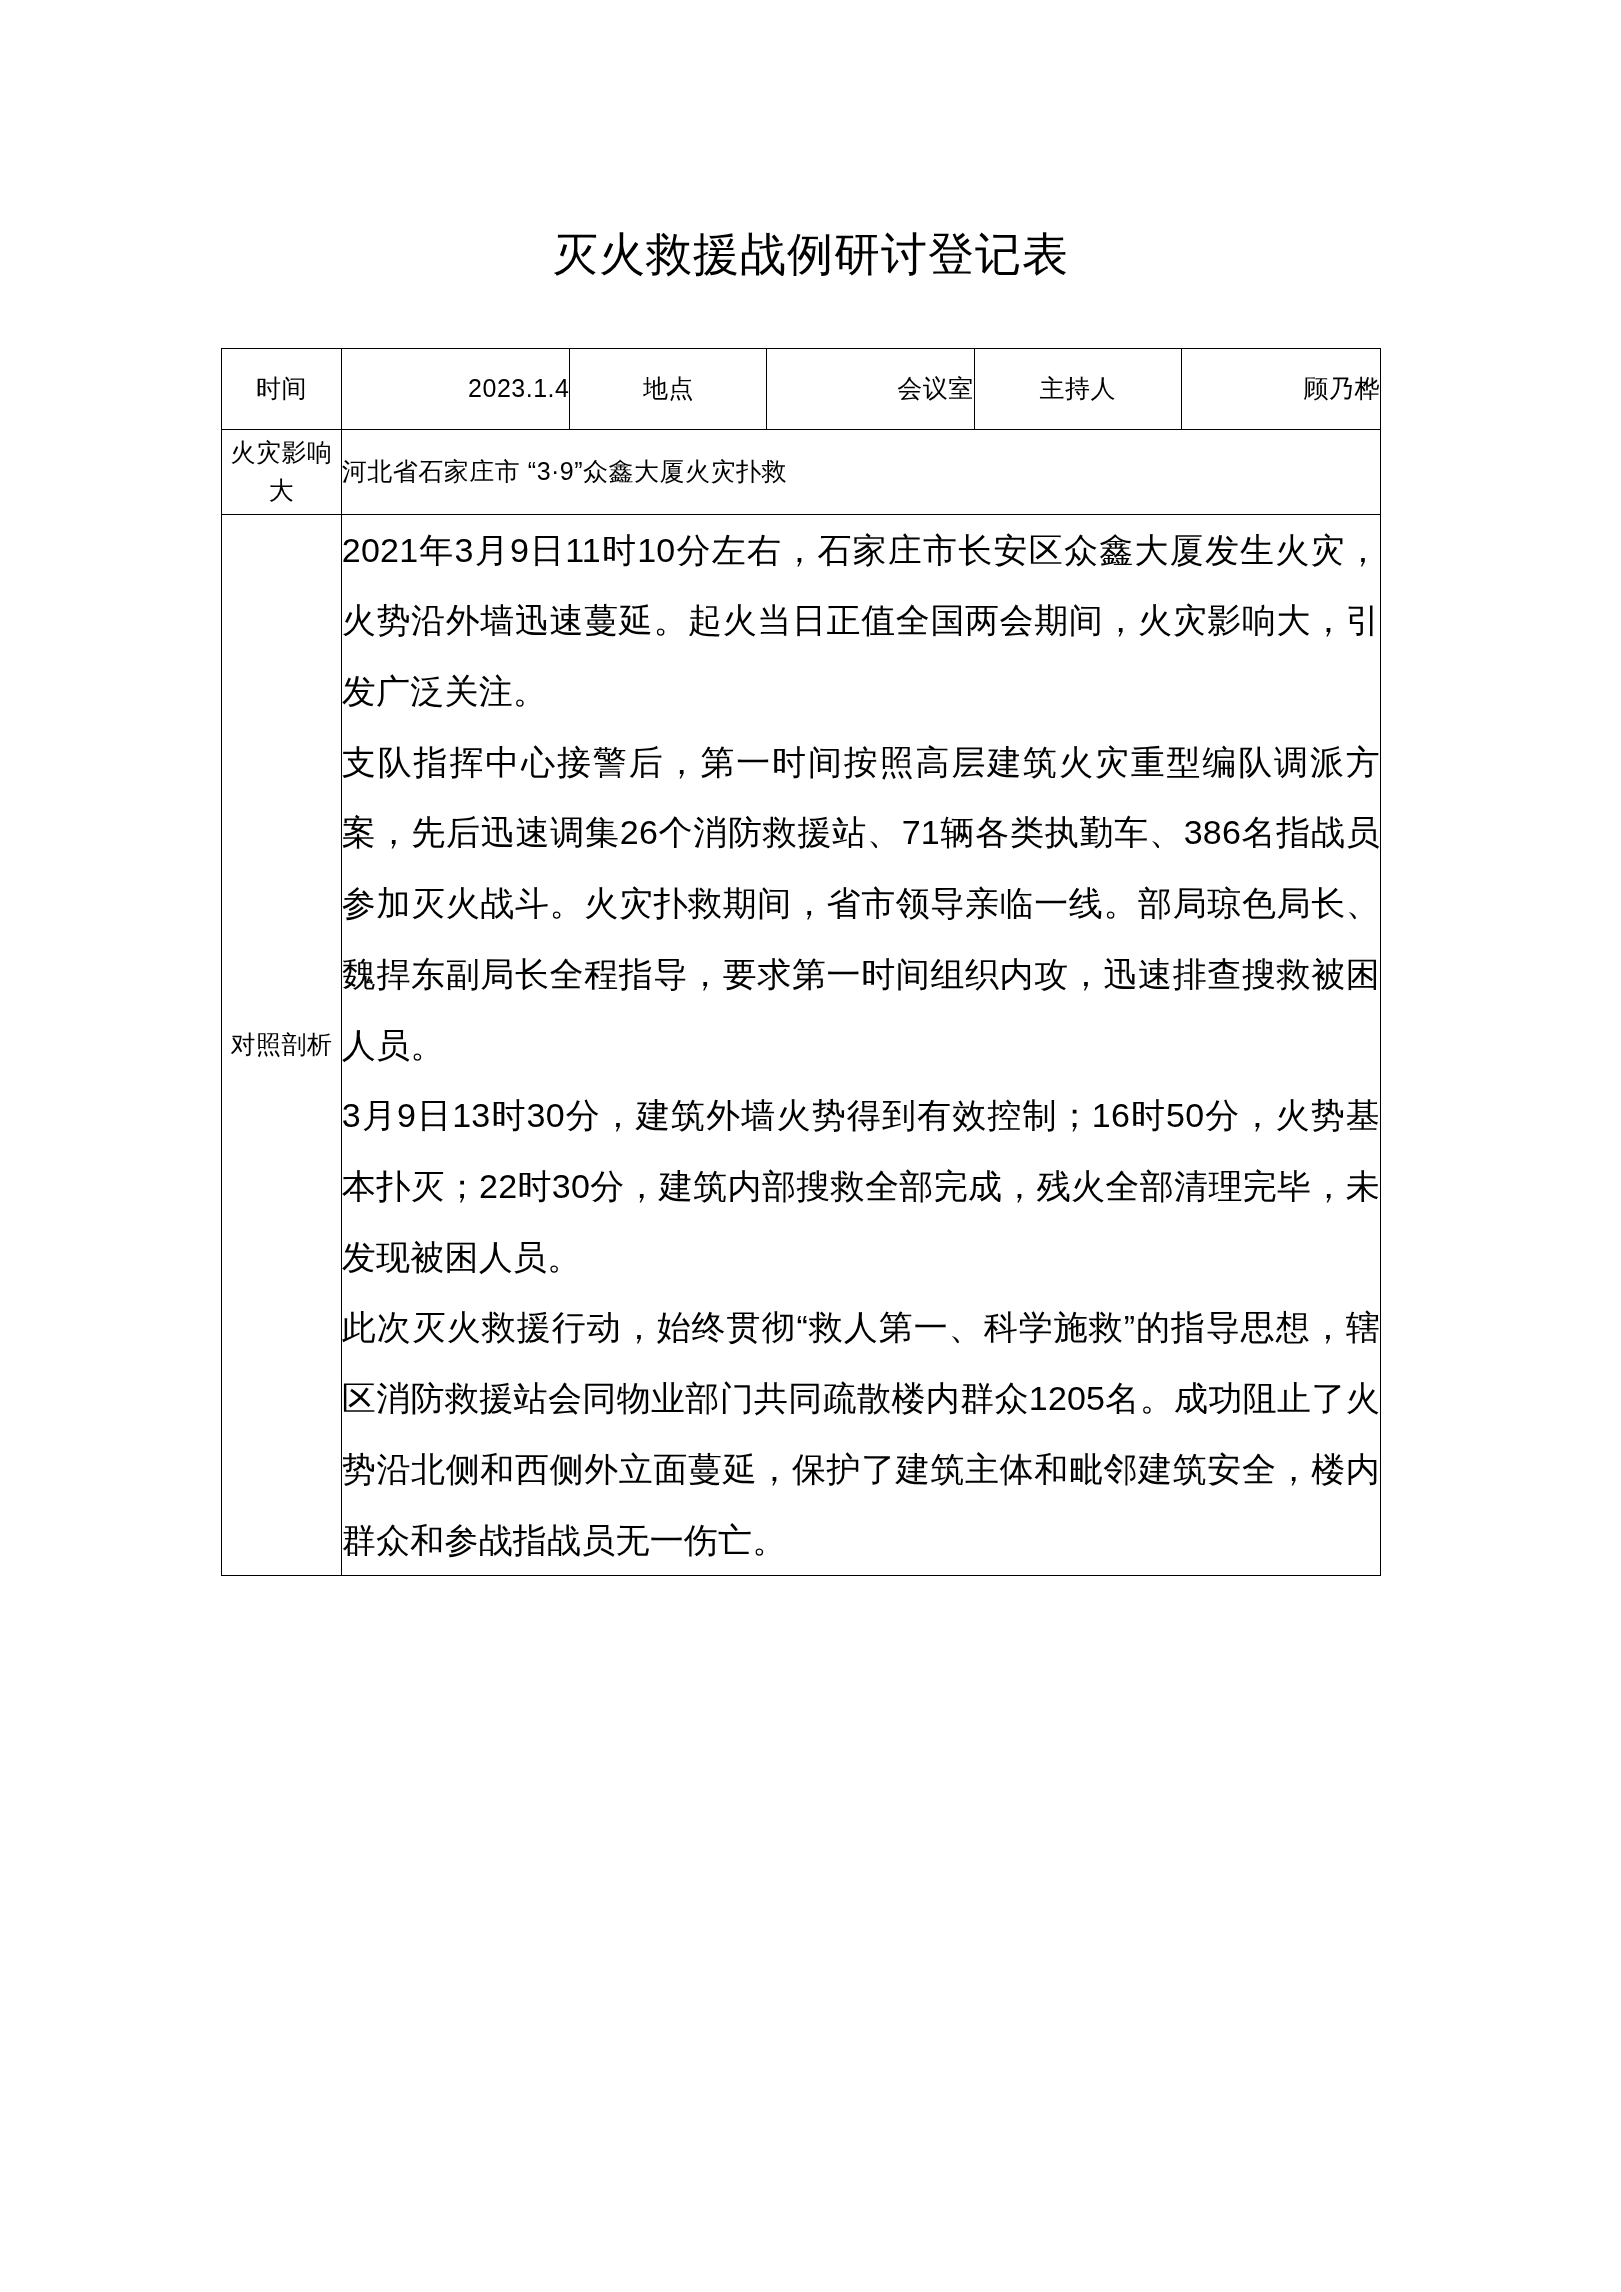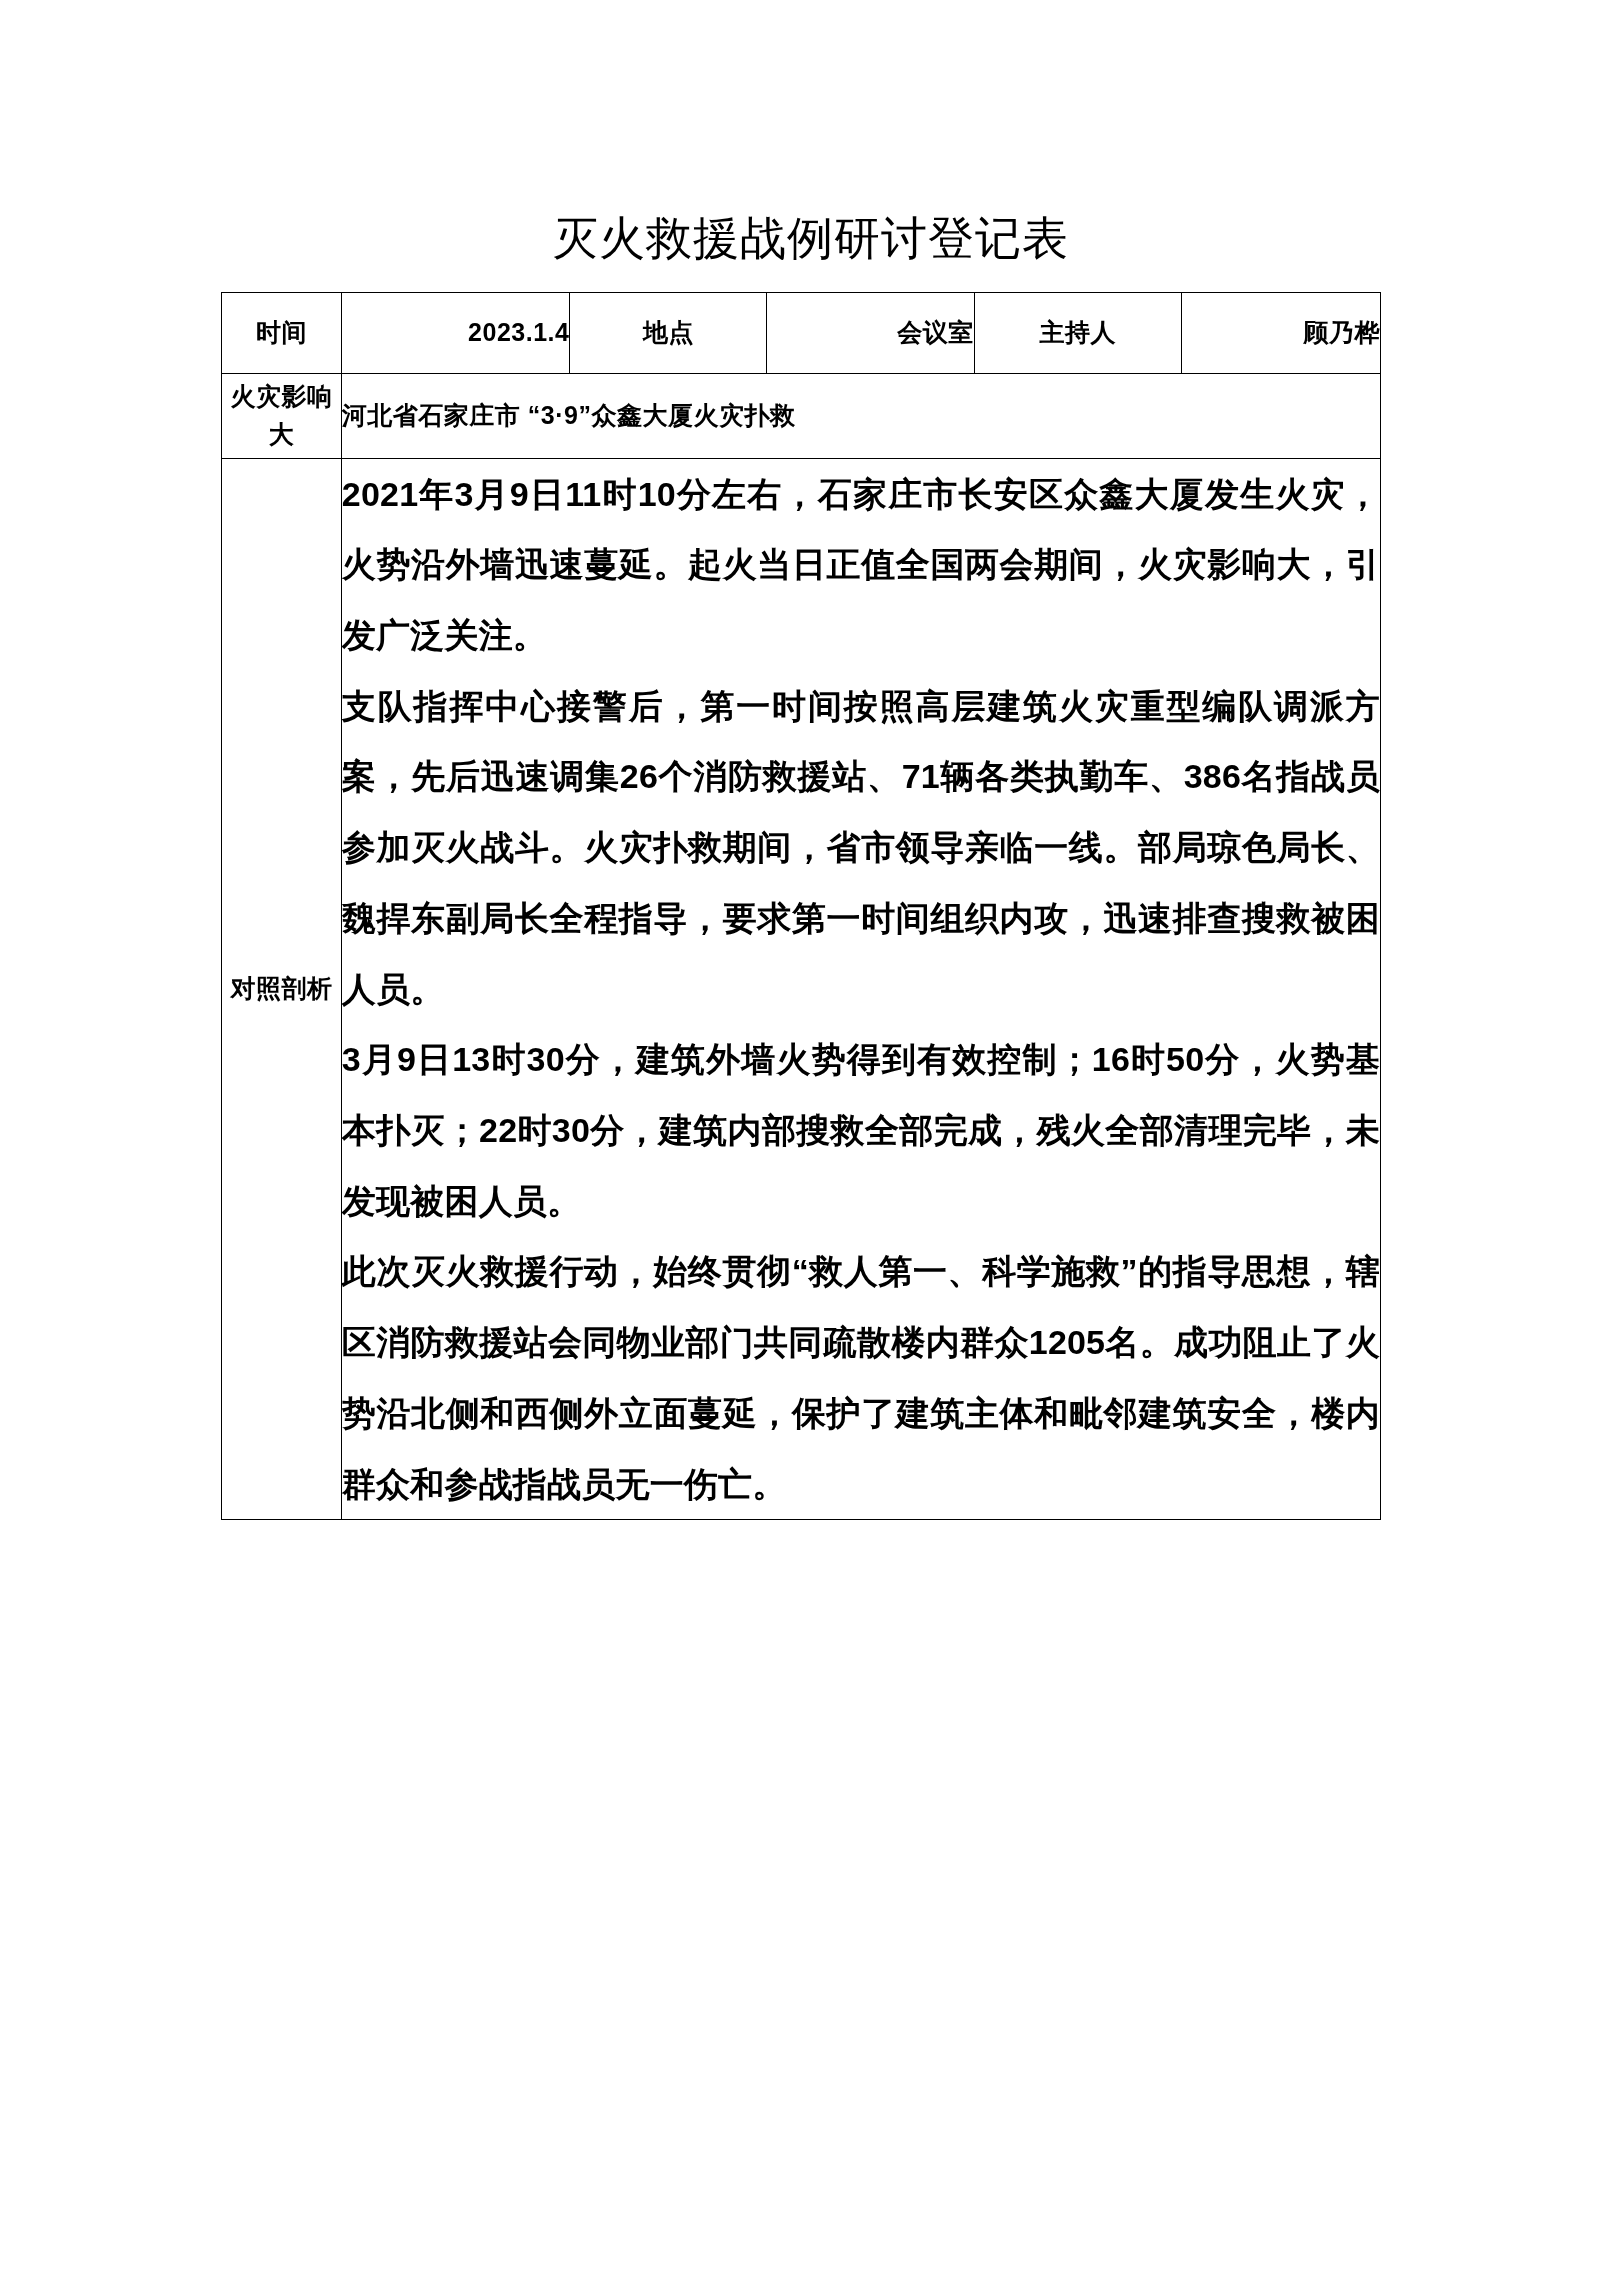--- a/index.html
+++ b/index.html
@@ -22,30 +22,29 @@
     padding: 0 221px;
     background: #ffffff;
   }
   .doc-title {
     text-align: center;
     font-size: 46px;
     font-weight: 400;
     letter-spacing: 1px;
     padding-top: 210px;
     padding-bottom: 0;
-    margin: 0;
+    margin: 16px;
     line-height: 1.25;
     font-family: "Liberation Sans", "DejaVu Sans", sans-serif;
   }
   table.main-table {
-    margin-top: 24px;
+    margin-top: 64px;
     border-collapse: collapse;
     width: 1160px;
     table-layout: fixed;
-    font-weight: bold;
   }
   table.main-table td {
     border: 1.5px solid #000000;
     padding: 0;
     vertical-align: middle;
     font-size: 25px;
     line-height: 1.5;
   }
   td.label-cell {
     text-align: center;

